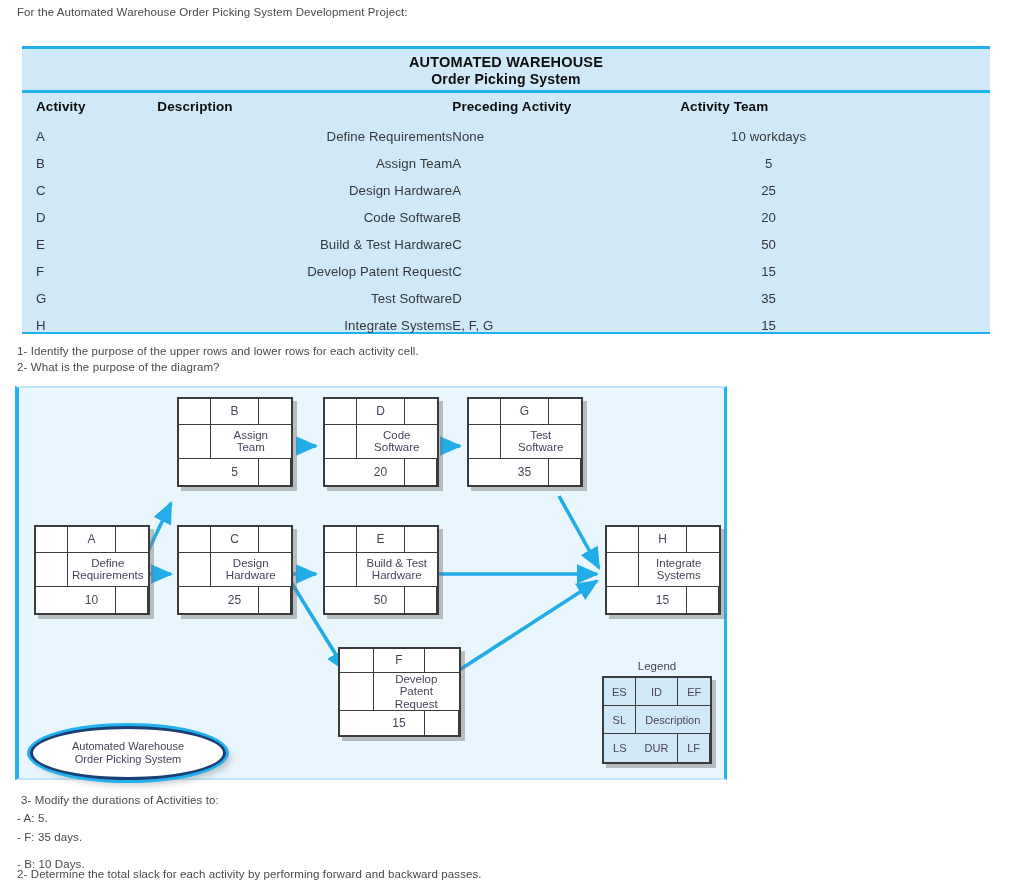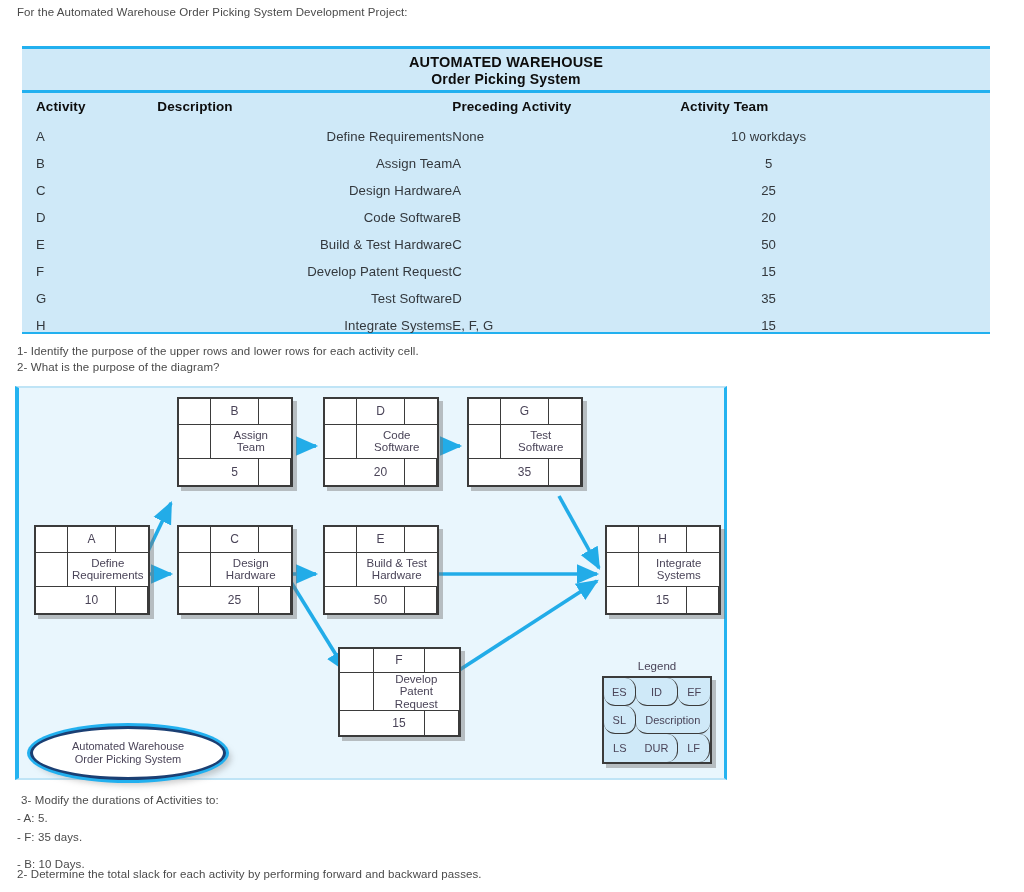--- a/index.html
+++ b/index.html
@@ -168,21 +168,20 @@
   }
   #legend-box > div {
     border-right: 1.6px solid #3b3b3b;
     border-bottom: 1.6px solid #3b3b3b;
     box-sizing: border-box;
     display: flex;
     align-items: center;
     justify-content: center;
     font-size: 11px;
     color: #4a4458;
-    border-radius: 11px;
   }
   #legend-box > div:nth-child(3n) { border-right: none; }
   #legend-box > div.lr3 { border-bottom: none; }
   #legend-box .l-desc {
     grid-column: 2 / 4;
     border-right: none;
     font-size: 11px;
   }
 
   

